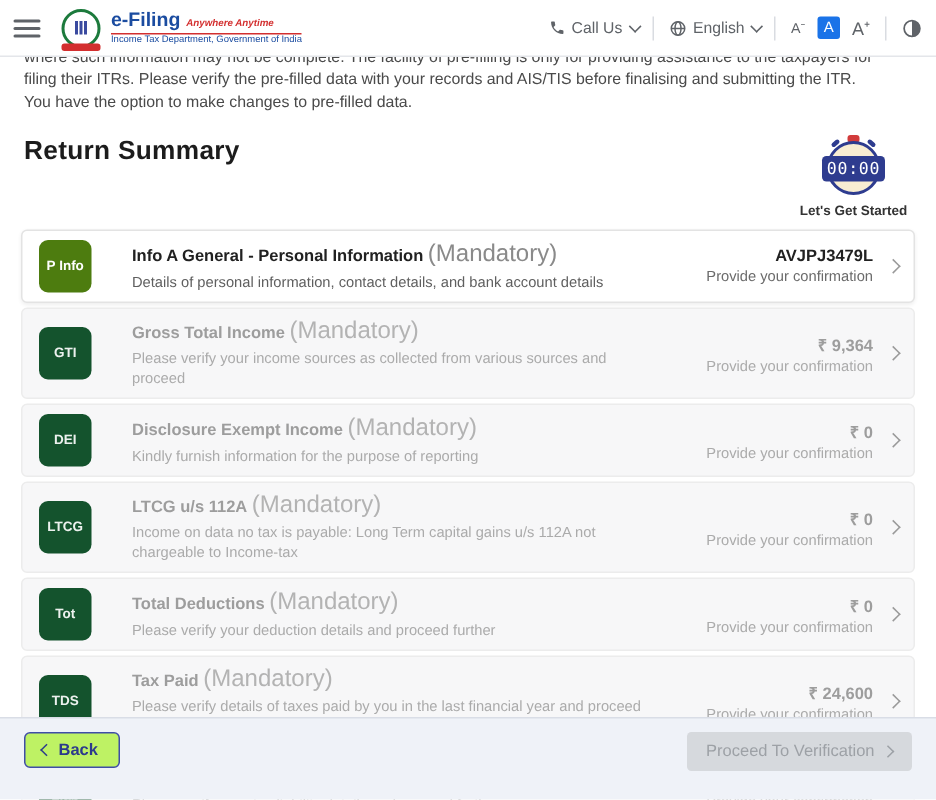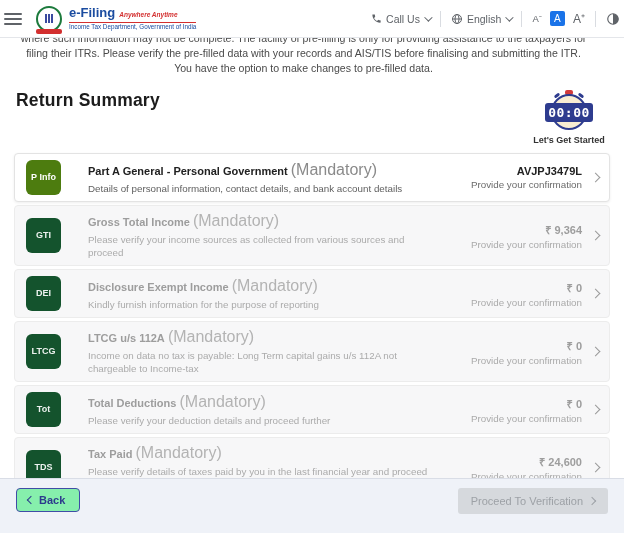--- a/index.html
+++ b/index.html
@@ -6,21 +6,21 @@
   html,body { width:624px; height:533px; }
   body {
     font-family:"Liberation Sans", sans-serif;
     background:#ffffff; position:relative; overflow:hidden;
     color:#212121;
   }
   
   .header {
     position:relative; z-index:5; height:38px; background:#fff;
     border-bottom:1px solid #e4e6ea;
-    display:flex; align-items:center; padding:0 4px;
+    display:flex; align-items:center; padding:0 9px;
   }
   .hamburger { width:18px; display:flex; flex-direction:column; gap:3px; cursor:pointer; margin-right:14px; }
   .hamburger div { height:2px; background:#5f6368; border-radius:1px; }
   .logo { display:flex; align-items:center; gap:7px; }
   .emblem {
     width:26px; height:26px; border:2px solid #1c7a3c; border-radius:50%;
     position:relative; display:flex; align-items:center; justify-content:center; background:#fff;
   }
   .emblem .pillar { display:flex; gap:1.5px; }
   .emblem .pillar i { width:1.5px; height:9px; background:#3a4a9f; display:block; }
@@ -45,38 +45,38 @@
   .fc.small { font-size:9.5px; }
   .fc.large { font-size:12px; }
   .fc.active {
     background:#1a73e8; color:#fff; width:15px; height:15px; border-radius:2px;
     display:flex; align-items:center; justify-content:center; font-size:10px;
   }
   .contrast-icon { width:14px; height:14px; cursor:pointer; }
   
   .intro {
     margin:-7px 16px 0 16px; position:relative; z-index:1;
-    font-size:10.6px; line-height:15px; color:#4a4a4a; max-width:575px;text-align:center;
+    font-size:10.6px; line-height:15px; color:#4a4a4a; max-width:575px;
   }
   
   .title-row { display:flex; align-items:flex-start; margin:14px 16px 4px 16px;gap:16px; }
   .page-title { font-size:17.5px; font-weight:bold; color:#1c1c1c; letter-spacing:.2px; }
   .timer-wrap { margin-left:auto; display:flex; flex-direction:column; align-items:center; width:78px; }
   .stopwatch { position:relative; width:38px; height:42px; }
   .sw-crown { position:absolute; top:0; left:15px; width:8px; height:5px; background:#d23b3b; border-radius:2px; }
   .sw-ear-l, .sw-ear-r { position:absolute; top:4px; width:6px; height:3px; background:#2e3c8f; border-radius:2px; }
   .sw-ear-l { left:4px; transform:rotate(-40deg); }
   .sw-ear-r { right:4px; transform:rotate(40deg); }
   .sw-face {
     position:absolute; top:4px; left:1px; width:36px; height:36px; border-radius:50%;
     background:#f8edd2; border:2.5px solid #2e3c8f;
     display:flex; align-items:center; justify-content:center;
   }
   .sw-display {
-    background:#2e3c8f; color:#fff; font-size:13px; font-weight:bold;
+    background:#2e3c8f; color:#fff; font-size:11px; font-weight:normal;
     padding:2px 3px; border-radius:3px; letter-spacing:.5px;
     font-family:"DejaVu Sans Mono", monospace;
   }
   .get-started { font-size:9px; font-weight:bold; color:#333; margin-top:3px; white-space:nowrap; }
   
   .summary-list { margin:8px 14px 0 14px; display:flex; flex-direction:column; gap:3px; }
   .row {
     display:flex; align-items:center; padding:6px 10px 6px 11px;
     border:1px solid #ececec; border-radius:4px; min-height:47px; cursor:pointer; background:#f7f7f8;
   }
@@ -106,21 +106,21 @@
     border-right:1.5px solid #9a9a9a; border-top:1.5px solid #9a9a9a;
     transform:rotate(45deg); flex:0 0 7px;
   }
   
   .footer {
     position:absolute; left:0; right:0; bottom:0; height:55px;
     background:#eff2f8; border-top:1px solid #d9dde6;
     display:flex; align-items:flex-start; padding:9px 16px 0 16px;
   }
   .back-btn {
-    background:#86efac; border:1.5px solid #3f4da6; color:#2c3a8c;
+    background:#bef264; border:1.5px solid #3f4da6; color:#2c3a8c;
     font-size:11px; font-weight:bold; border-radius:4px; padding:5px 14px 5px 11px;
     display:flex; align-items:center; gap:5px; cursor:pointer;
     font-family:"Liberation Sans", sans-serif;
   }
   .back-chev { width:6px; height:6px; border-left:1.6px solid #2c3a8c; border-bottom:1.6px solid #2c3a8c; transform:rotate(45deg); }
   .proceed-btn {
     margin-left:auto; background:#d6d9dd; border:none; color:#9da1a6;
     font-size:11px; border-radius:3px; padding:7px 13px;
     display:flex; align-items:center; gap:6px; cursor:not-allowed;
     font-family:"Liberation Sans", sans-serif;
@@ -202,21 +202,21 @@
   </div>
 </div>
 
 <div class="summary-list">
   <div class="row active">
     <div class="badge">
         <span>P Info</span>
       </div>
     <div class="row-main">
       <div class="row-title">
-        <span class="t">Part A General - Personal Government</span> <span class="m">(Mandatory)</span>
+        <span class="t">Info A General - Personal Information</span> <span class="m">(Mandatory)</span>
       </div>
       <div class="row-desc">Details of personal information, contact details, and bank account details</div>
     </div>
     <div class="row-right">
       <div class="row-value">AVJPJ3479L</div>
       <div class="row-conf">Provide your confirmation</div>
     </div>
     <div class="chev-right"></div>
   </div>
 

